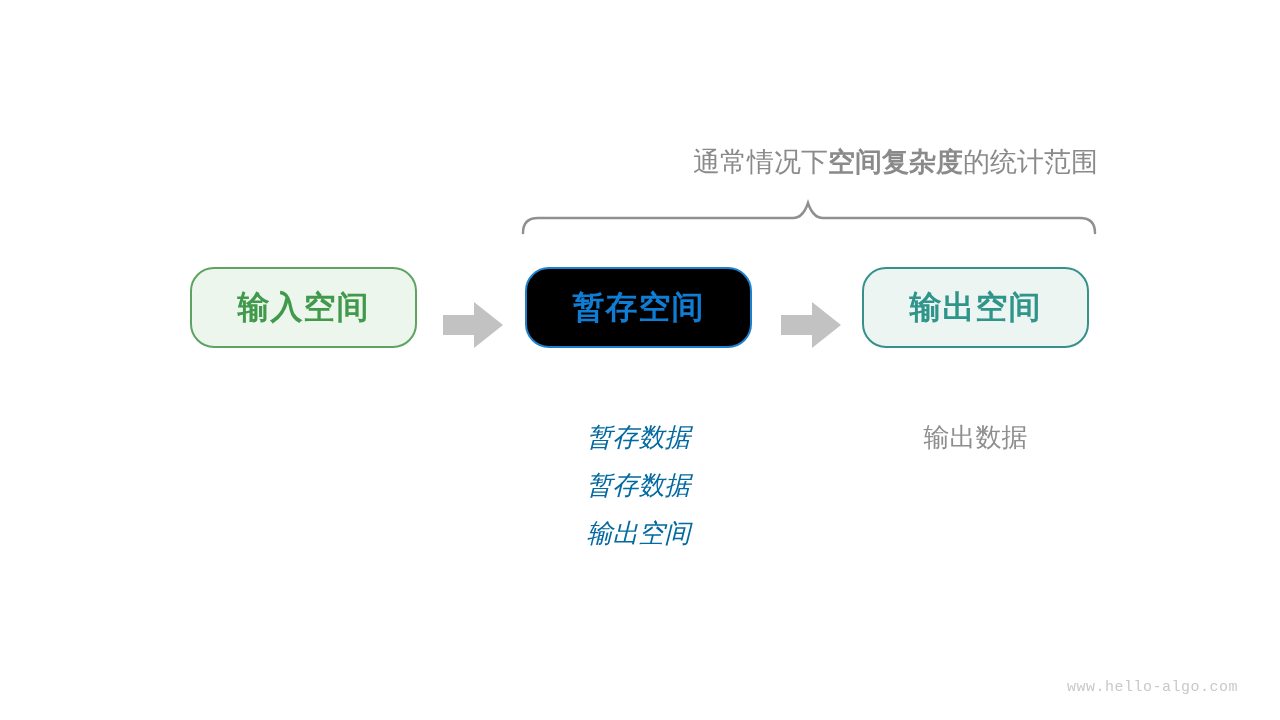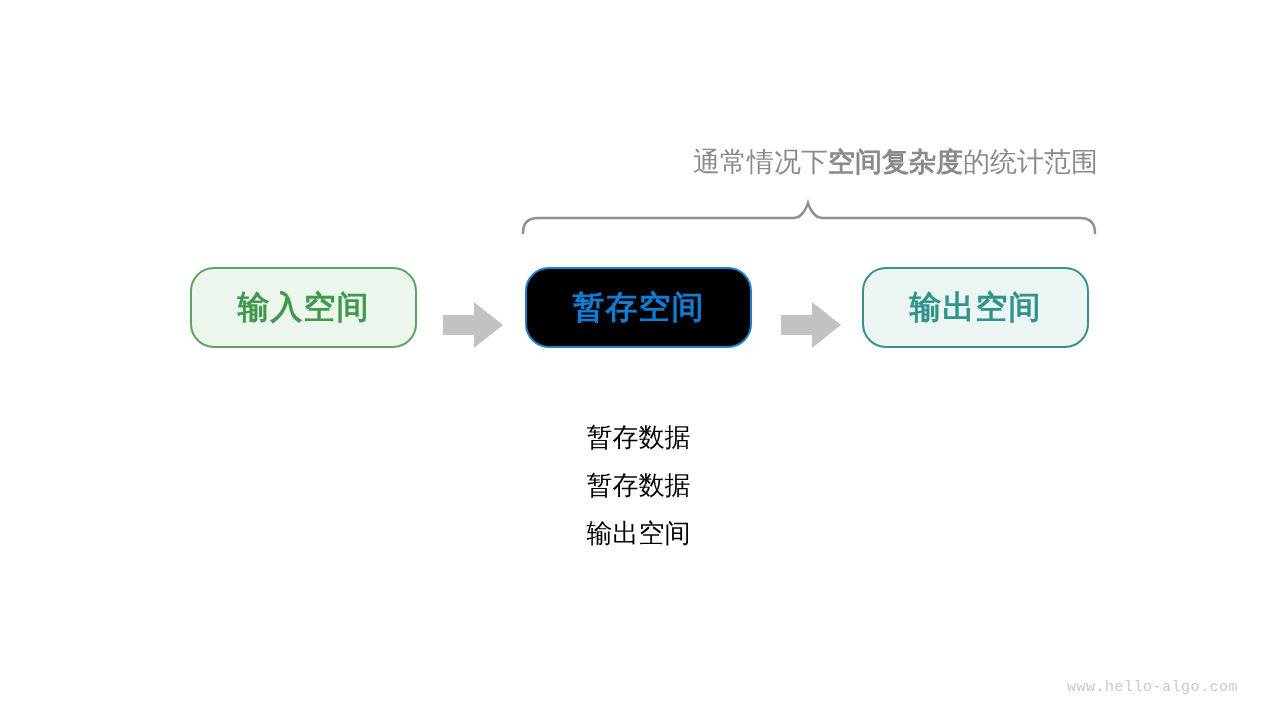--- a/index.html
+++ b/index.html
@@ -106,22 +106,25 @@
 
   <svg class="arrow arrow2" viewBox="0 0 60 46" xmlns="http://www.w3.org/2000/svg">
     <polygon points="0,13 31,13 31,0 60,23 31,46 31,33 0,33" fill="#c2c2c2"></polygon>
   </svg>
 
   <div class="box box3" style="border-color: rgb(53, 145, 138); background-color: rgb(237, 245, 242); color: rgb(47, 148, 138);">
     <span>输出空间</span>
   </div>
 
 
-  <div class="caption caption2" style="color: #000000;">
+  <div class="caption caption2" style="color: #0369a1; font-style: italic;">
     <div class="cap-line">暂存数据</div>
     <div class="cap-line">暂存数据</div>
     <div class="cap-line">输出空间</div>
   </div>
 
+  <div class="caption caption3" style="color: rgb(142, 142, 142);">
+    <div class="cap-line">输出数据</div>
+  </div>
 
   <div class="watermark" style="color: rgb(201, 201, 201);">www.hello-algo.com</div>
 
 </div>
 
 </body></html>

